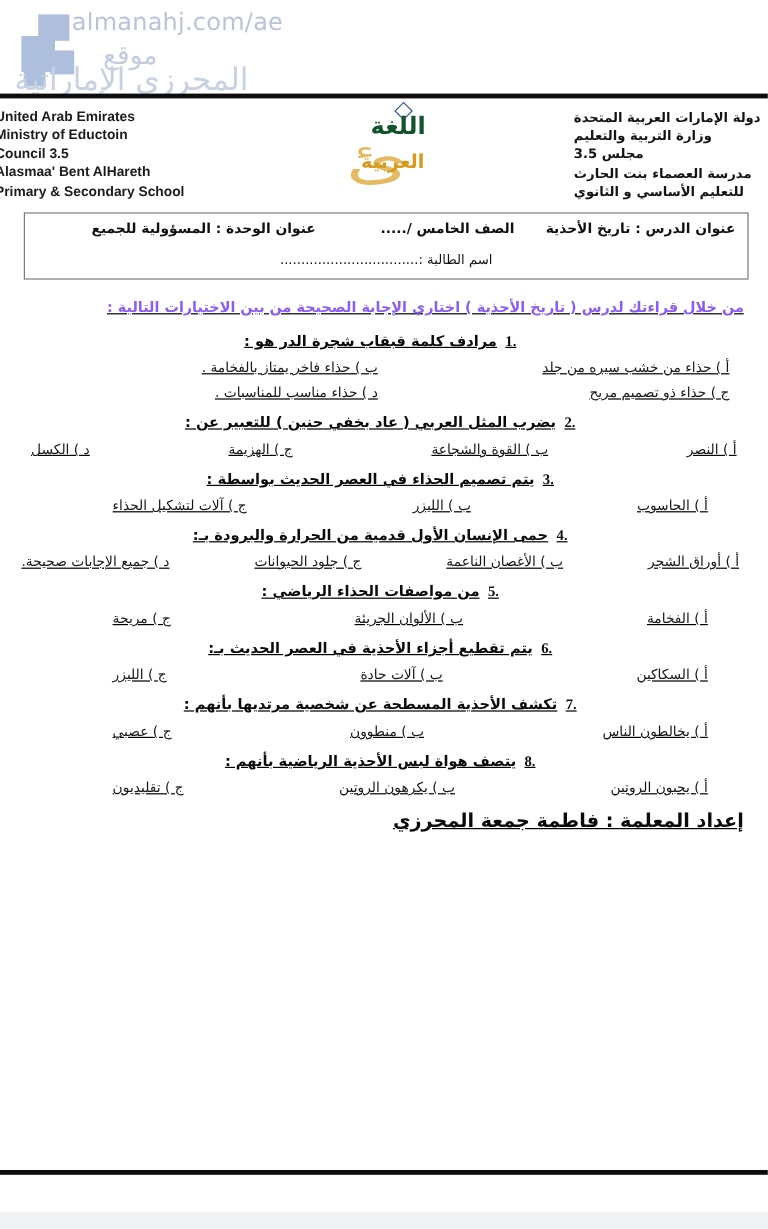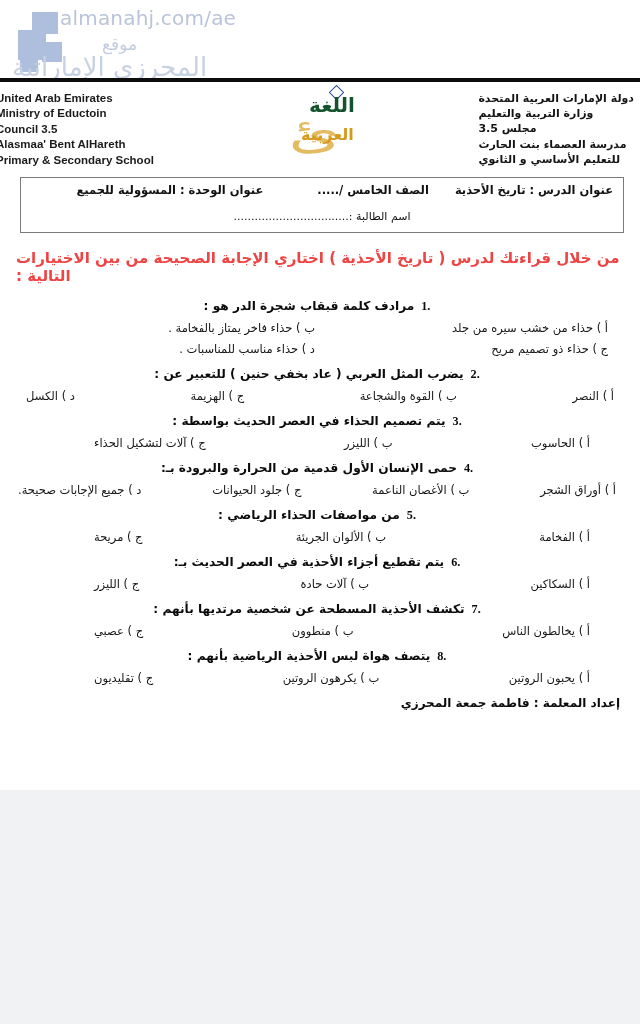--- a/index.html
+++ b/index.html
@@ -10,23 +10,24 @@
     background: #f1f2f4;
     font-family: "Liberation Serif", "DejaVu Serif", serif;
     overflow: hidden;
     position: relative;
   }
 
   .page {
     position: absolute;
     top: 0; left: 0;
     width: 640px;
-    height: 790px;
+    height: 1010px;
     background: #ffffff;
     overflow: hidden;
+    text-decoration: underline;
   }
 
   
   .watermark-band {
     position: relative;
     height: 81px;
     width: 100%;
     overflow: hidden;
   }
   .wm-logo-shape {
@@ -47,24 +48,24 @@
     position: absolute;
     left: 60px; top: 6px;
     font-family: "DejaVu Sans", sans-serif;
     font-size: 20px;
     letter-spacing: .2px;
     color: #b9c4d8;
     direction: ltr;
   }
   .wm-ar1 {
     position: absolute;
-    left: 102px; top: 34px;
-    direction: rtl;
-    font-family: "DejaVu Sans", sans-serif;
-    font-size: 17px;
+    left: 86px; top: 34px;
+    direction: rtl;
+    font-family: "DejaVu Sans", sans-serif;
+    font-size: 22px;
     color: #c3cde0;
     white-space: nowrap;
     text-align: right;
   }
   .wm-ar2 {
     position: absolute;
     left: 12px; top: 52px;
     direction: rtl;
     font-family: "DejaVu Sans", sans-serif;
     font-size: 26px;
@@ -179,26 +180,26 @@
     text-align: center;
     font-family: "DejaVu Sans", sans-serif;
     font-size: 11px;
     color: #111;
   }
   .dots { letter-spacing: .5px; }
 
   
   .instruction {
     direction: rtl;
-    text-align: left;
+    text-align: right;
     margin: 16px 20px 0 16px;
     font-family: "DejaVu Sans", sans-serif;
     font-weight: bold;
-    font-size: 15px;
-    color: #ef4444;
+    font-size: 12px;
+    color: #8b5cf6;
   }
 
   
   .questions {
     direction: rtl;
     margin: 14px 22px 0 16px;
   }
   .q-block { margin-bottom: 11px; }
 
   .q-stem {
@@ -249,21 +250,21 @@
     padding: 0 28px 0 78px;
   }
   .opt { display: inline-block; }
 
   
   .prep {
     direction: rtl;
     margin: 8px 20px 0 16px;
     font-family: "DejaVu Sans", sans-serif;
     font-weight: bold;
-    font-size: 12px;
+    font-size: 16px;
     color: #0b0b0b;
   }
 
   .rule-bottom {
     position: absolute;
     left: 0; top: 975px;
     width: 100%;
     height: 4px;
     background: #0d0d0d;
   }

